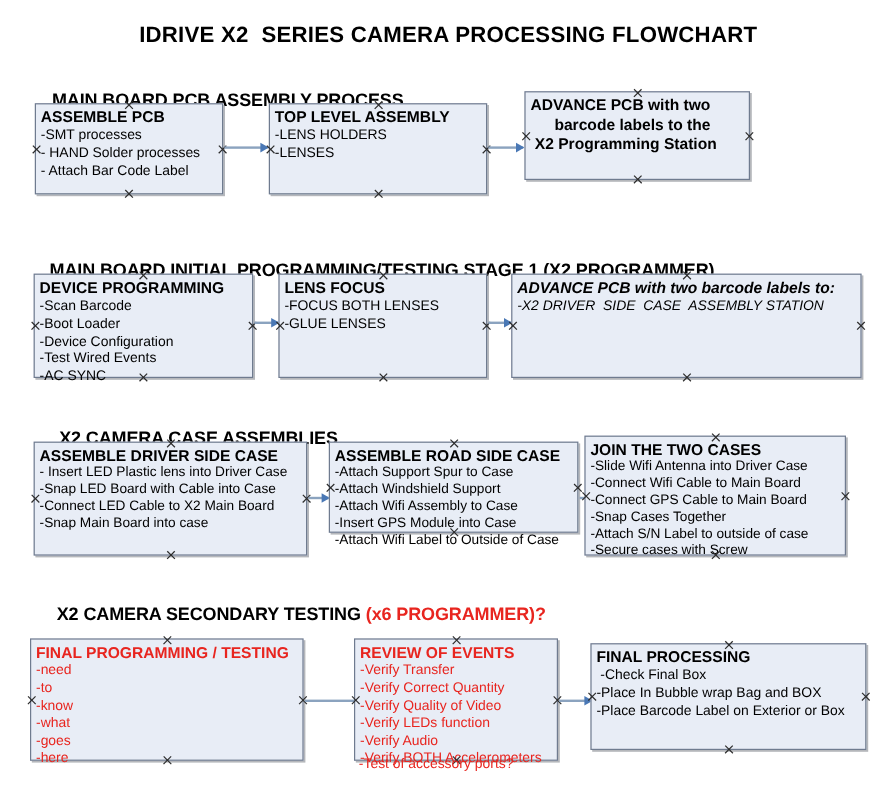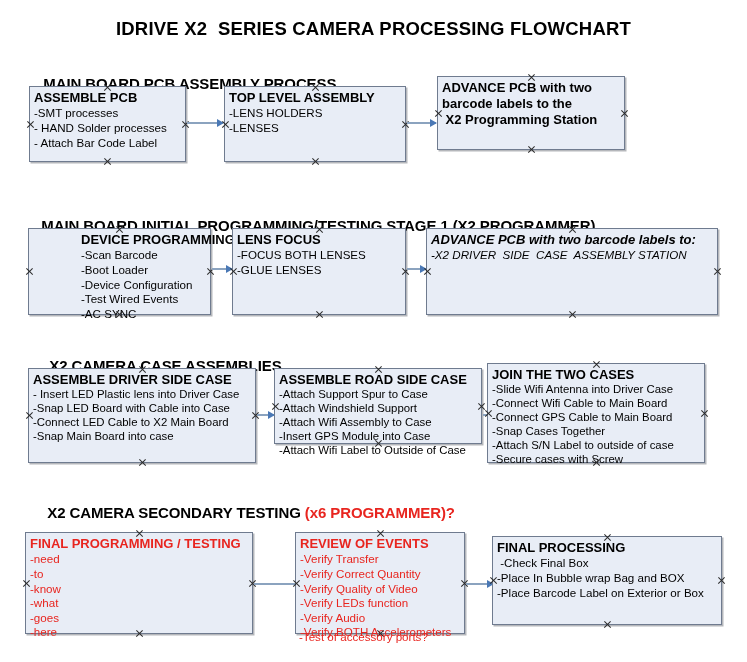--- a/index.html
+++ b/index.html
@@ -167,34 +167,34 @@
     <span class="handle" style="left:50%; top:100%;"></span>
     <span class="handle" style="left:0; top:50%;"></span>
     <span class="handle" style="left:100%; top:50%;"></span>
   </div>
 
   <div class="arrow" style="left:407px; top:122px; width:29px;"></div>
 
   <div class="box" style="left:437px; top:76px; width:188px; height:74px;">
     <div class="box-inner">
       <div class="box-title">ADVANCE PCB with two</div>
-      <div class="box-line b" style="font-size:13px;line-height:1.18;">barcode labels to the</div>
+      <div class="box-line b" style="font-size:13px;line-height:1.18;margin-left:20px;">barcode labels to the</div>
       <div class="box-line b" style="font-size:13px;line-height:1.18;"> X2 Programming Station</div>
     </div>
     <span class="handle" style="left:50%; top:0;"></span>
     <span class="handle" style="left:50%; top:100%;"></span>
     <span class="handle" style="left:0; top:50%;"></span>
     <span class="handle" style="left:100%; top:50%;"></span>
   </div>
 
   <div class="section-head" style="left:25px; top:200px;">
     <span>MAIN BOARD INITIAL PROGRAMMING/TESTING STAGE 1 (X2 PROGRAMMER)</span>
   </div>
 
-  <div class="box" style="left:28px; top:228px; width:183px; height:87px;padding-left:48px;">
+  <div class="box" style="left:28px; top:228px; width:183px; height:87px;">
     <div class="box-inner">
       <div class="box-title">DEVICE PROGRAMMING</div>
       <div class="box-line">-Scan Barcode</div>
       <div class="box-line">-Boot Loader</div>
       <div class="box-line">-Device Configuration</div>
       <div class="box-line">-Test Wired Events</div>
       <div class="box-line">-AC SYNC</div>
     </div>
     <span class="handle" style="left:50%; top:0;"></span>
     <span class="handle" style="left:50%; top:100%;"></span>

